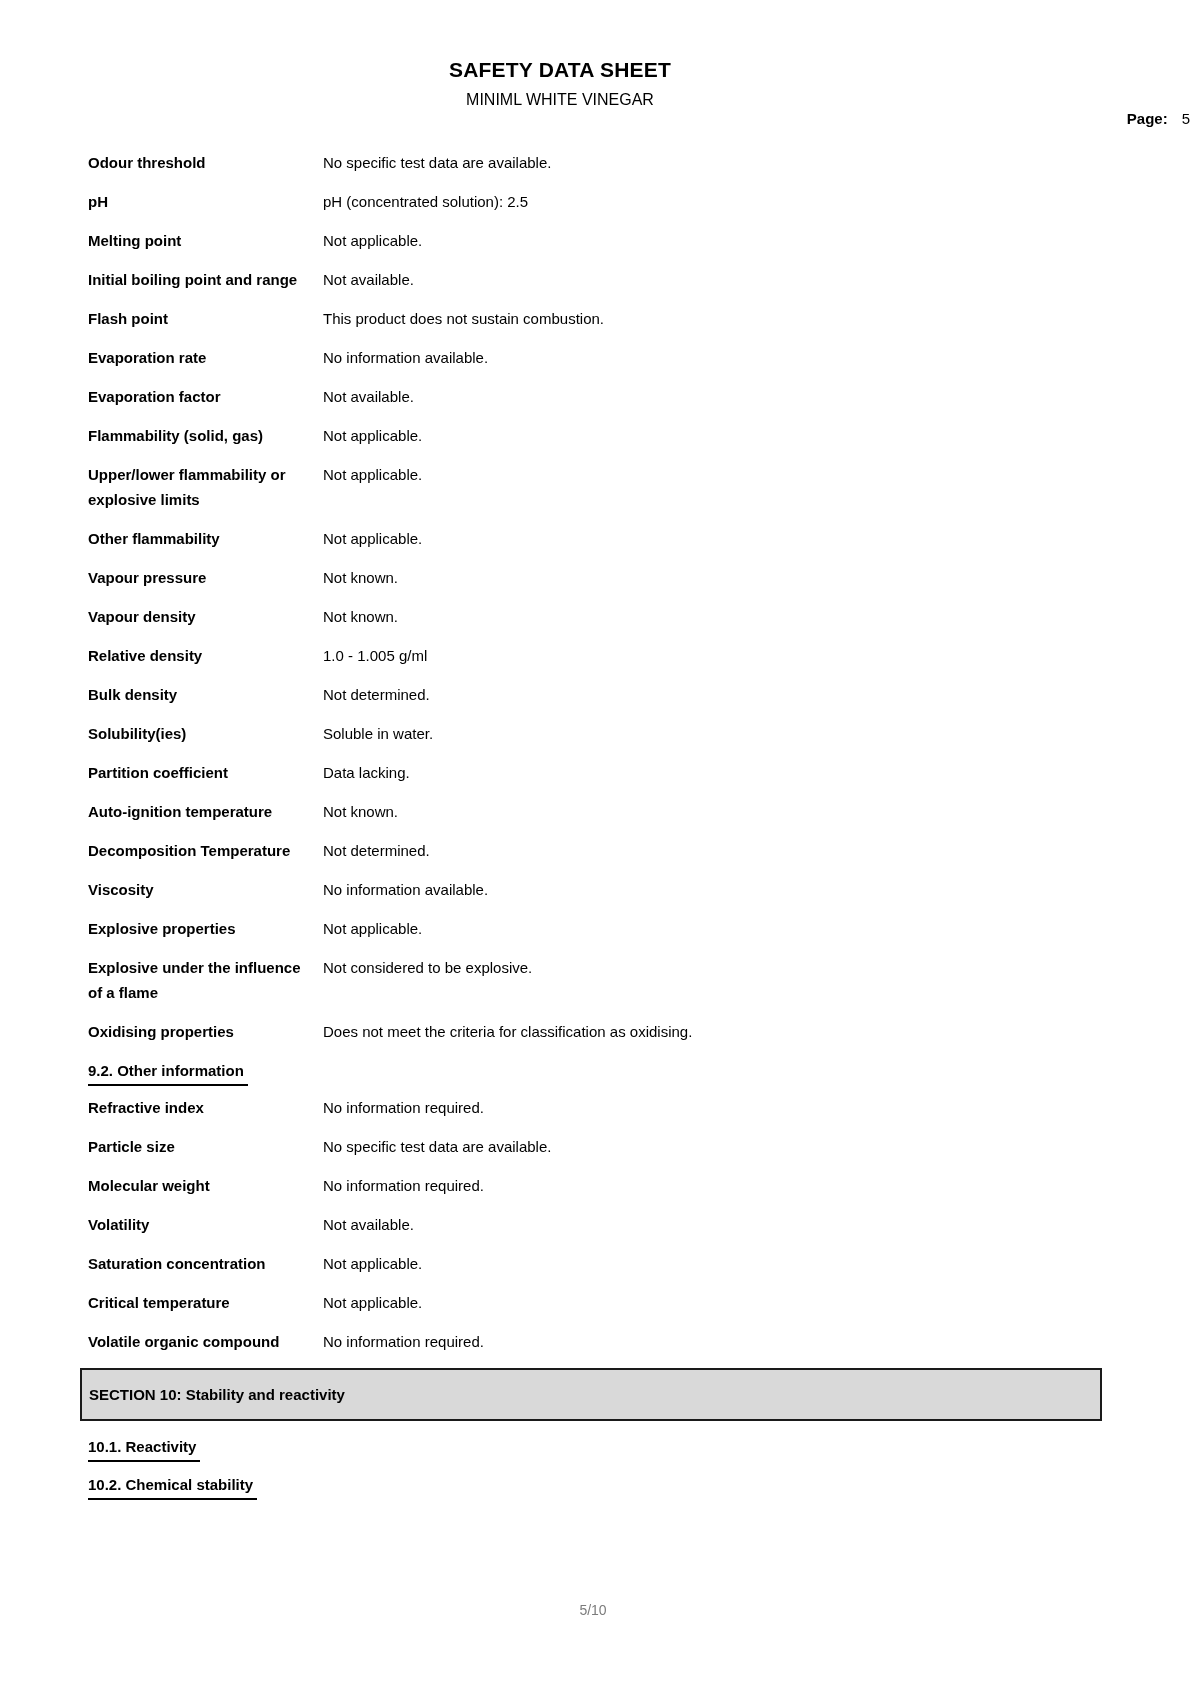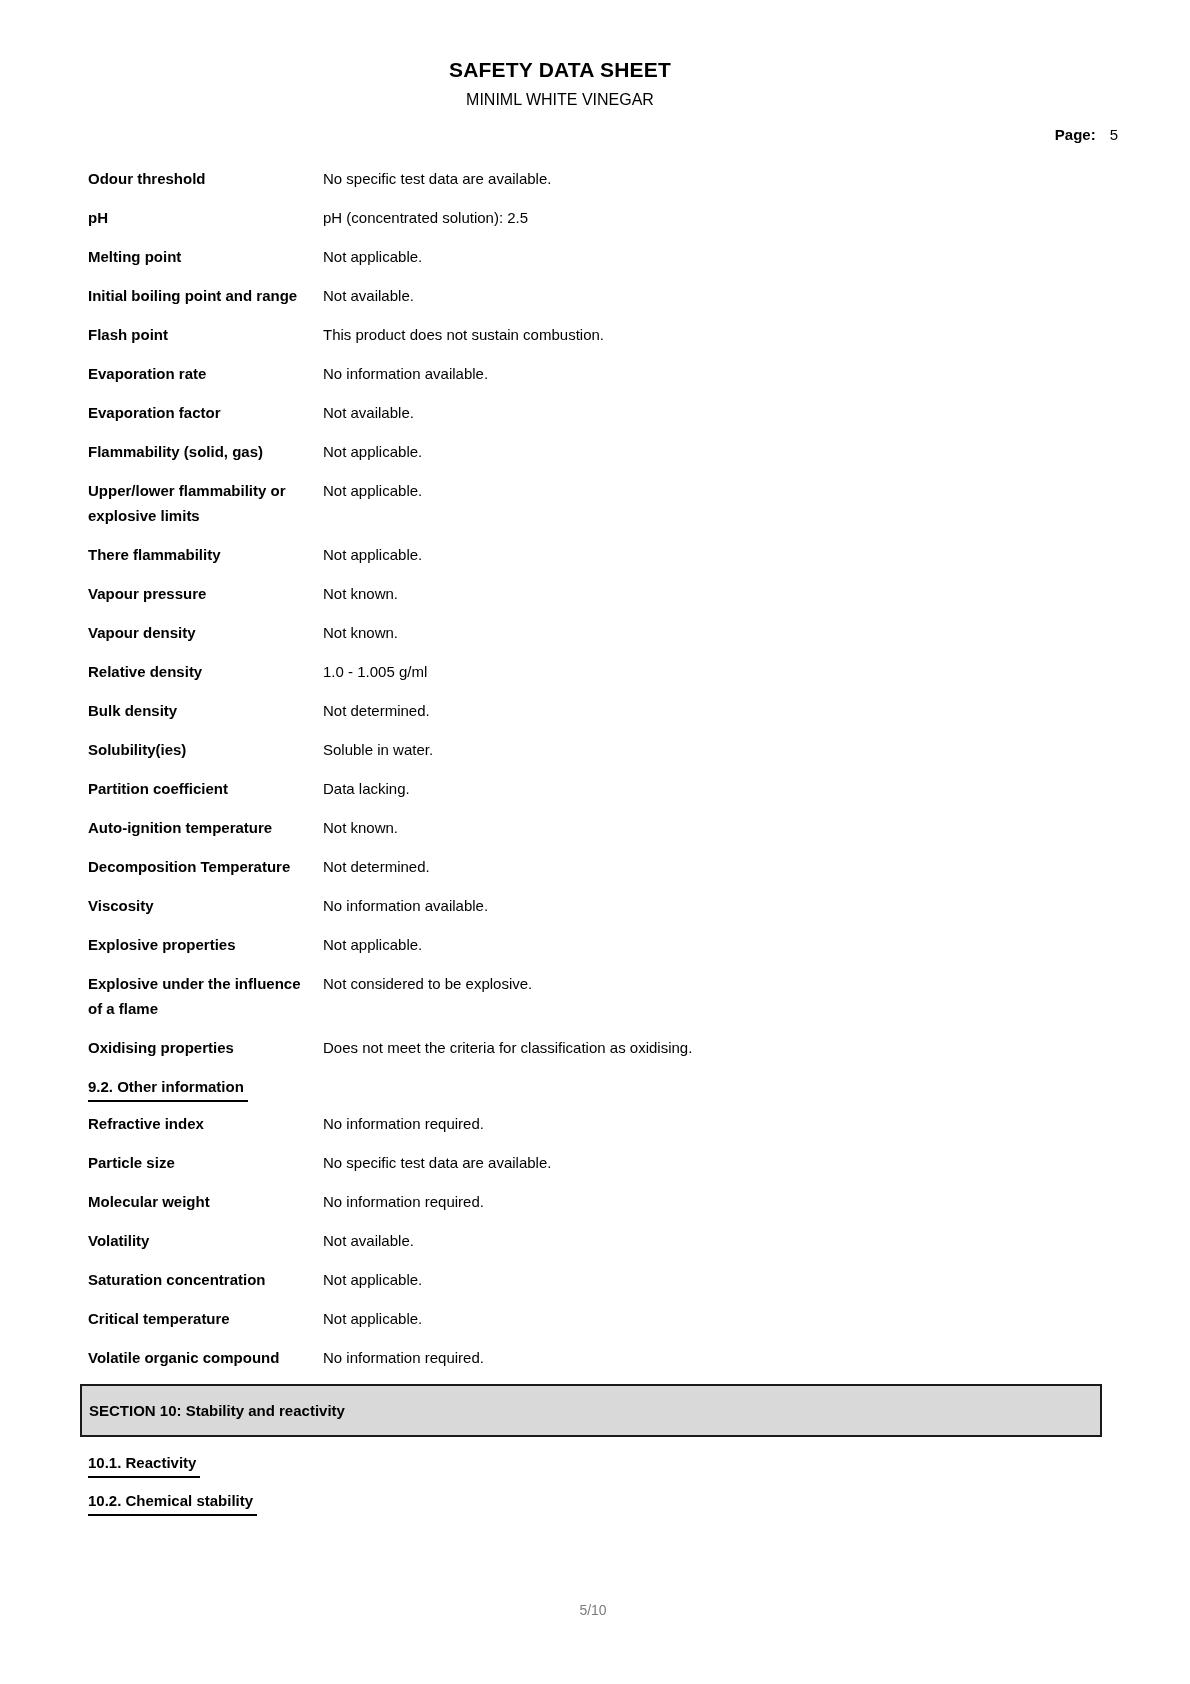--- a/index.html
+++ b/index.html
@@ -8,22 +8,22 @@
     background: #ffffff;
     font-family: "Liberation Sans", sans-serif;
     color: #000000;
     position: relative;
     overflow: hidden;
   }
   .doc-header { width: 1120px; text-align: center; padding-top: 58px; }
   .doc-title { font-size: 21px; font-weight: bold; letter-spacing: 0.2px; }
   .doc-subtitle { font-size: 16px; margin-top: 9px; font-weight: normal; }
   .page-row {
-    width: 100%; text-align: right; padding-right: 72px;
-    margin-top: 16px; font-size: 15px; line-height: 19px;
+    width: 100%; text-align: right; 
+    margin-top: 0; font-size: 15px; line-height: 19px;
   }
   .page-label { font-weight: bold; }
   .page-number { margin-left: 14px; }
   .content { margin-left: 80px; width: 1022px; margin-top: 22px; }
   .prop-row {
     display: grid; grid-template-columns: 235px 1fr;
     padding-left: 8px; font-size: 15px; line-height: 25px;
     margin-bottom: 14px;
   }
   .prop-label { font-weight: bold; padding-right: 12px; }
@@ -104,21 +104,21 @@
     <div class="prop-label">Flammability (solid, gas)</div>
     <div class="prop-value">Not applicable.</div>
   </div>
 
   <div class="prop-row">
     <div class="prop-label">Upper/lower flammability or explosive limits</div>
     <div class="prop-value">Not applicable.</div>
   </div>
 
   <div class="prop-row">
-    <div class="prop-label">There flammability</div>
+    <div class="prop-label">Other flammability</div>
     <div class="prop-value">Not applicable.</div>
   </div>
 
   <div class="prop-row">
     <div class="prop-label">Vapour pressure</div>
     <div class="prop-value">Not known.</div>
   </div>
 
   <div class="prop-row">
     <div class="prop-label">Vapour density</div>

